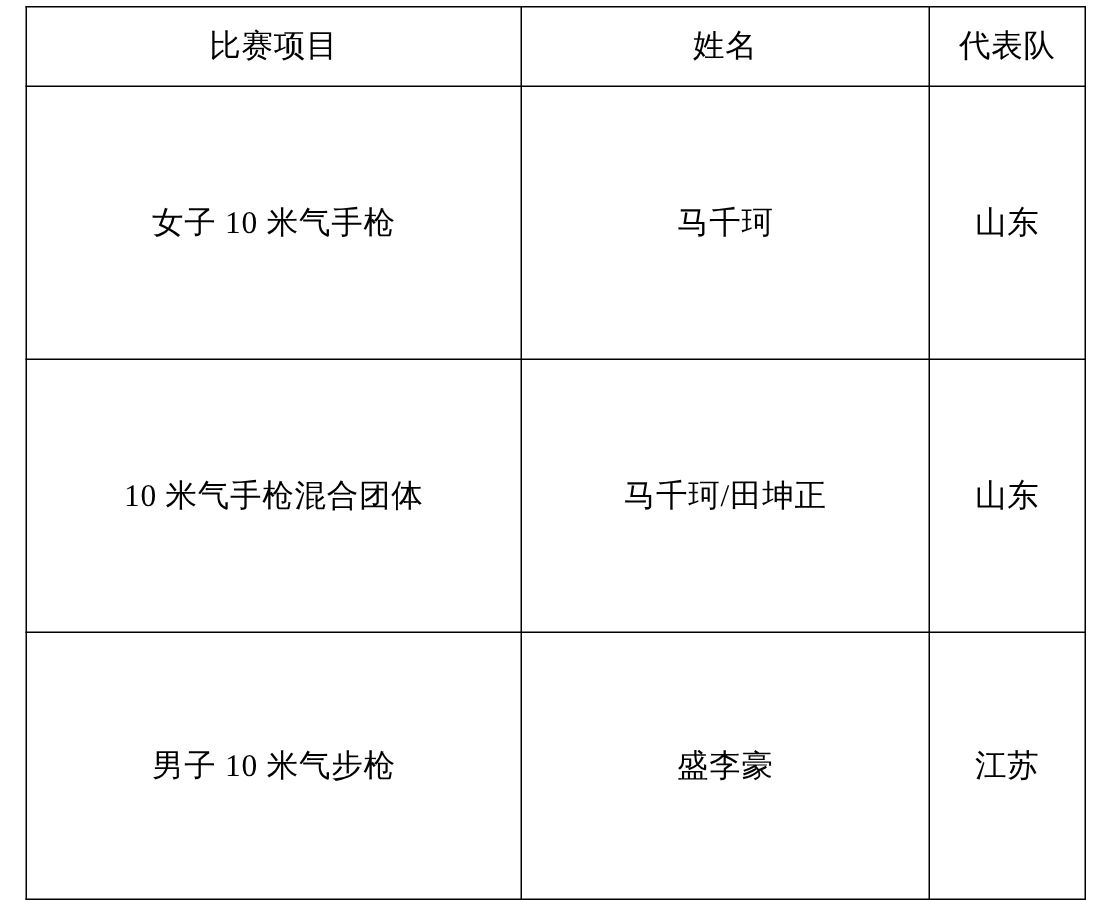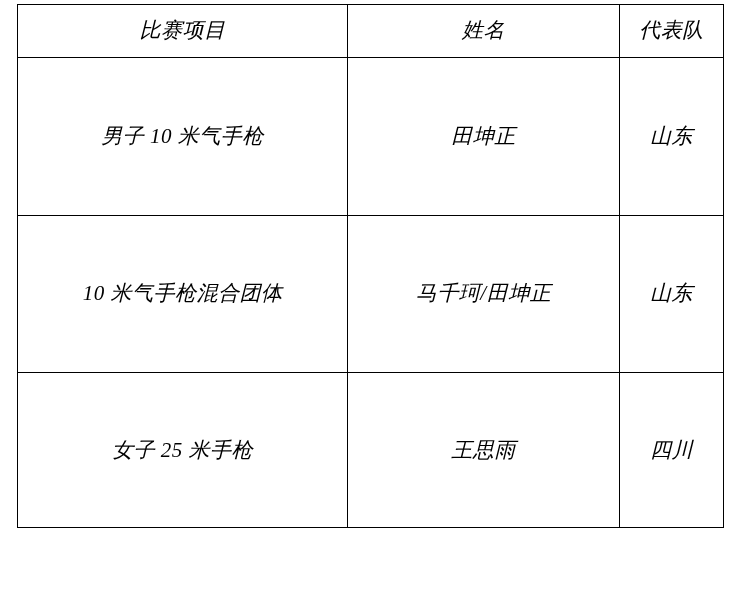--- a/index.html
+++ b/index.html
@@ -9,26 +9,25 @@
   }
   body {
     width: 741px;
     height: 600px;
     font-family: "Liberation Serif", "DejaVu Serif", serif;
     color: #000000;
     overflow: hidden;
   }
   .sheet {
     width: 741px;
-    height: 528px;
+    height: 600px;
     box-sizing: border-box;
     display: flex;
     align-items: stretch;
     justify-content: flex-start;
-    font-style: italic;
   }
   table.results {
     border-collapse: collapse;
     width: 706px;
     margin: 4px auto 0 auto;
     table-layout: fixed;
   }
   table.results col.c-event { width: 330px; }
   table.results col.c-name  { width: 272px; }
   table.results col.c-team  { width: 104px; }
@@ -65,29 +64,29 @@
     </colgroup>
     <thead>
       <tr>
         <th>比赛项目</th>
         <th>姓名</th>
         <th>代表队</th>
       </tr>
     </thead>
     <tbody>
       <tr>
-        <td>男子 10 米气手枪</td>
-        <td>田坤正</td>
+        <td>女子 10 米气手枪</td>
+        <td>马千珂</td>
         <td>山东</td>
       </tr>
       <tr>
         <td>10 米气手枪混合团体</td>
         <td>马千珂/田坤正</td>
         <td>山东</td>
       </tr>
       <tr>
-        <td>女子 25 米手枪</td>
-        <td>王思雨</td>
-        <td>四川</td>
+        <td>男子 10 米气步枪</td>
+        <td>盛李豪</td>
+        <td>江苏</td>
       </tr>
     </tbody>
   </table>
 </div>
 
 </body></html>

